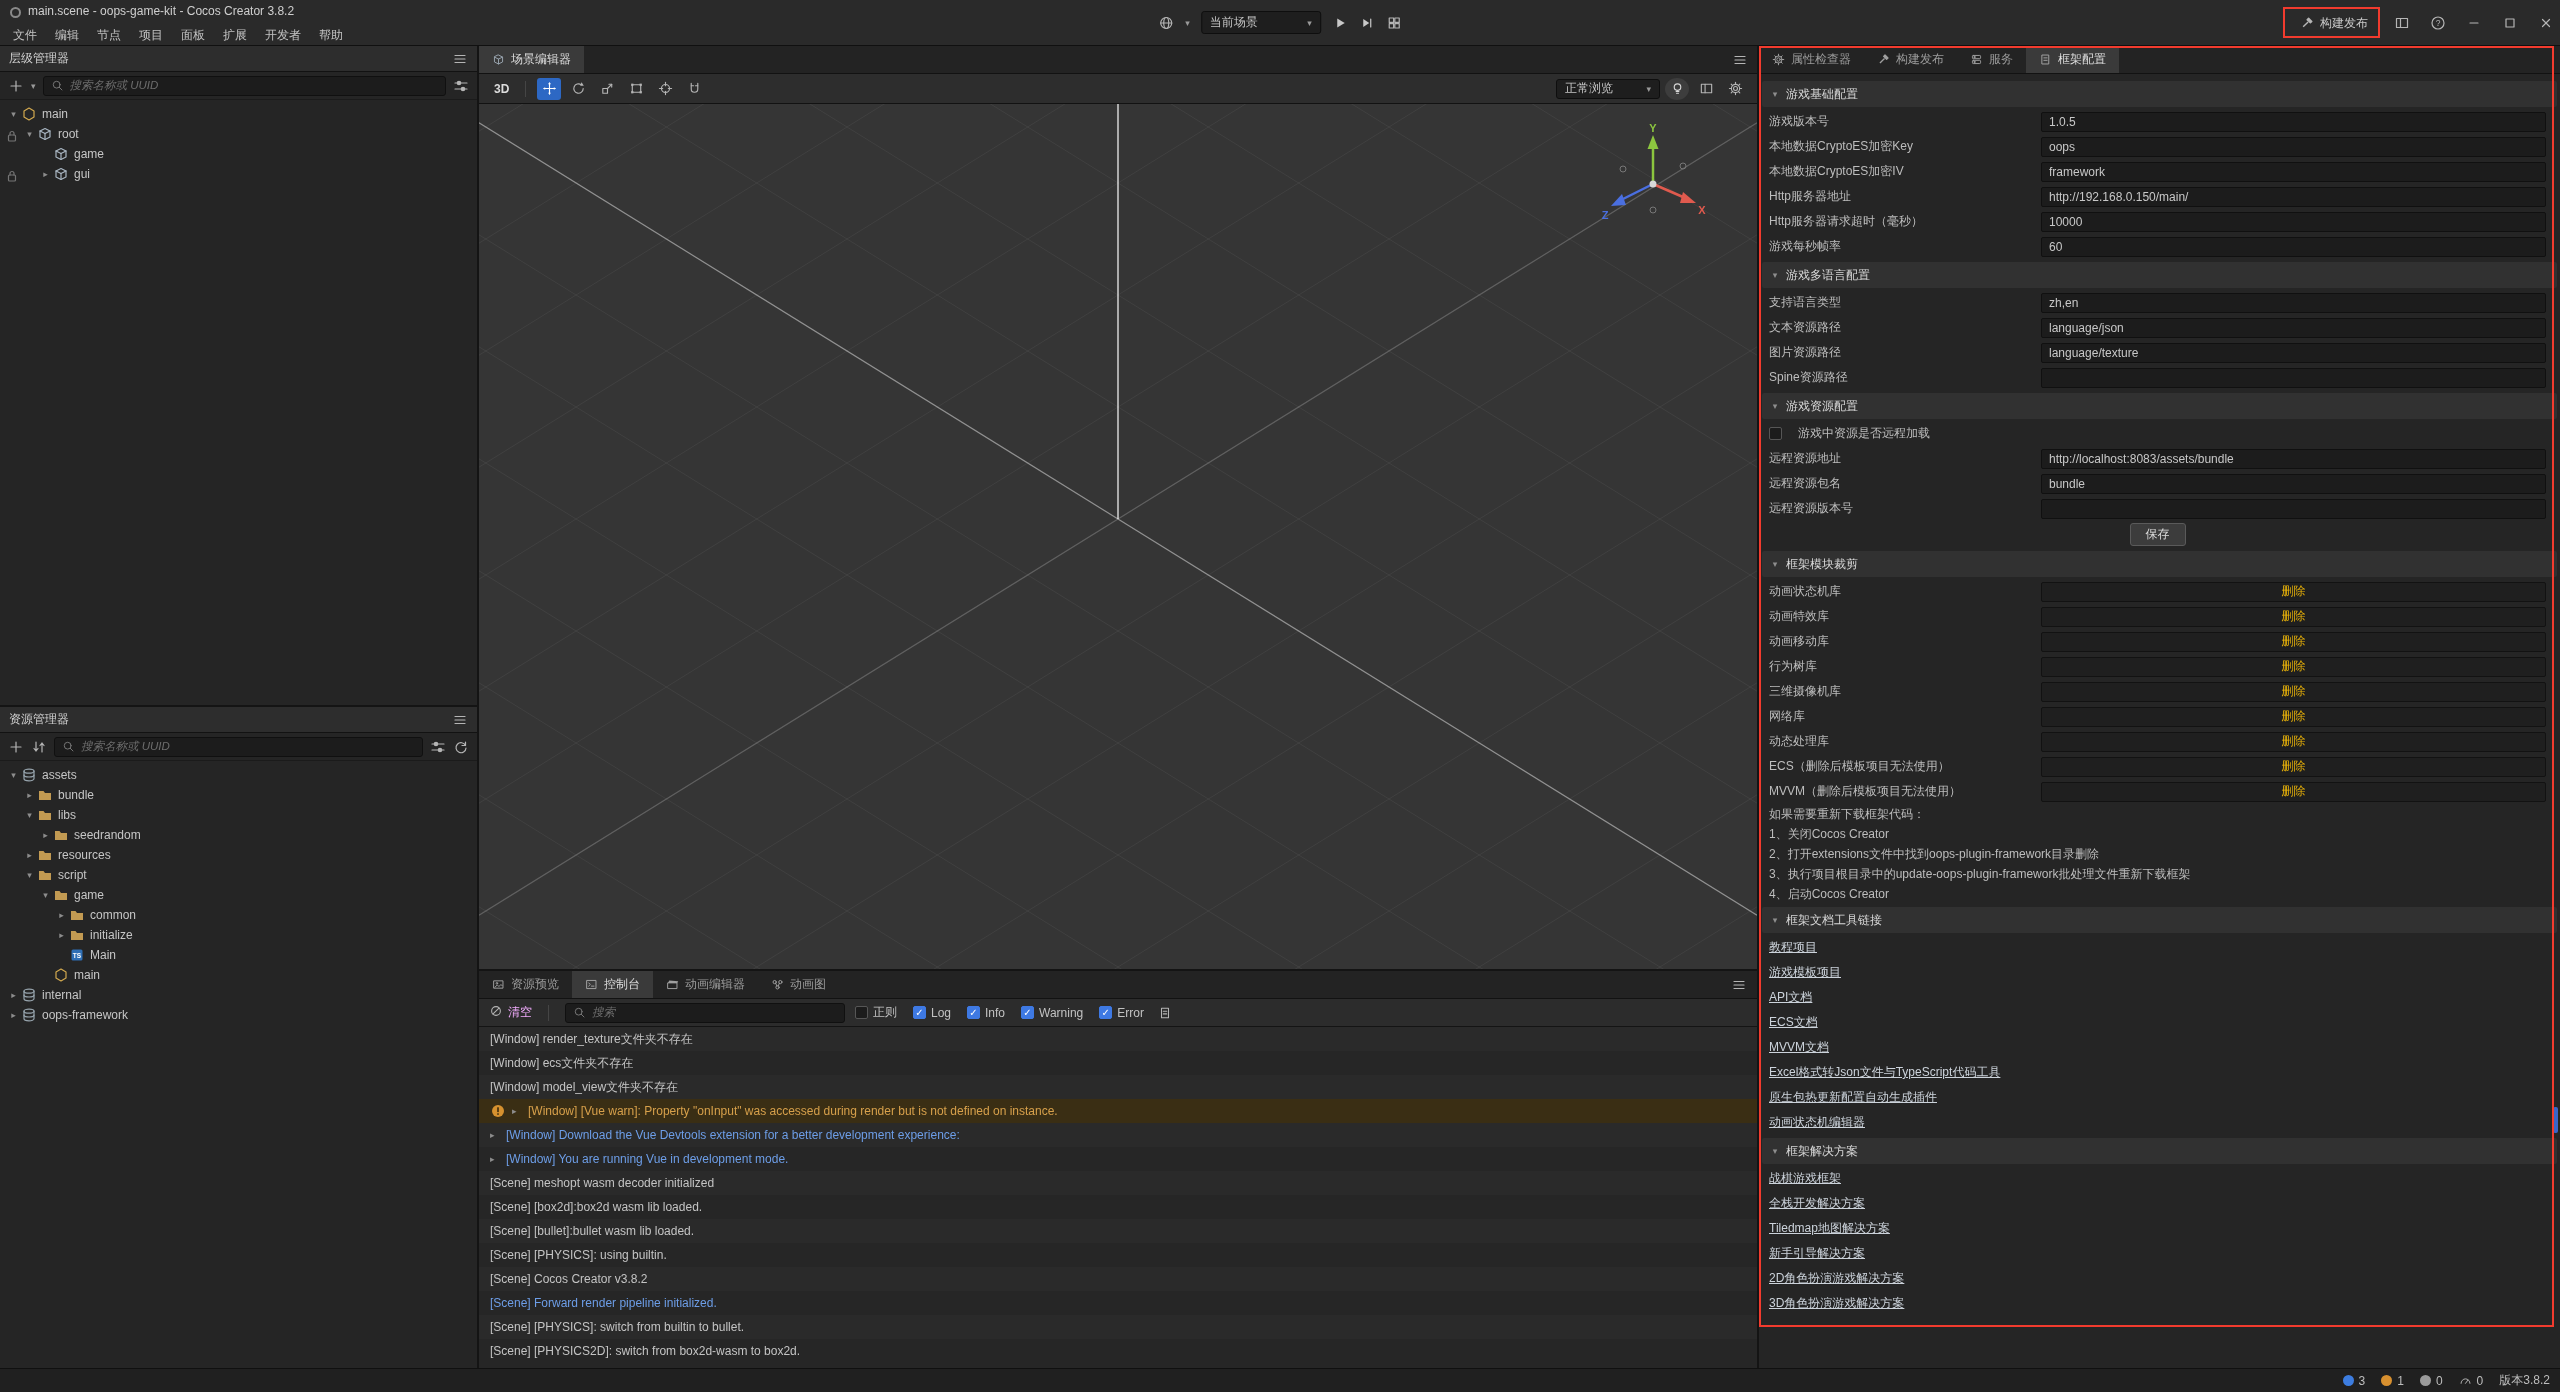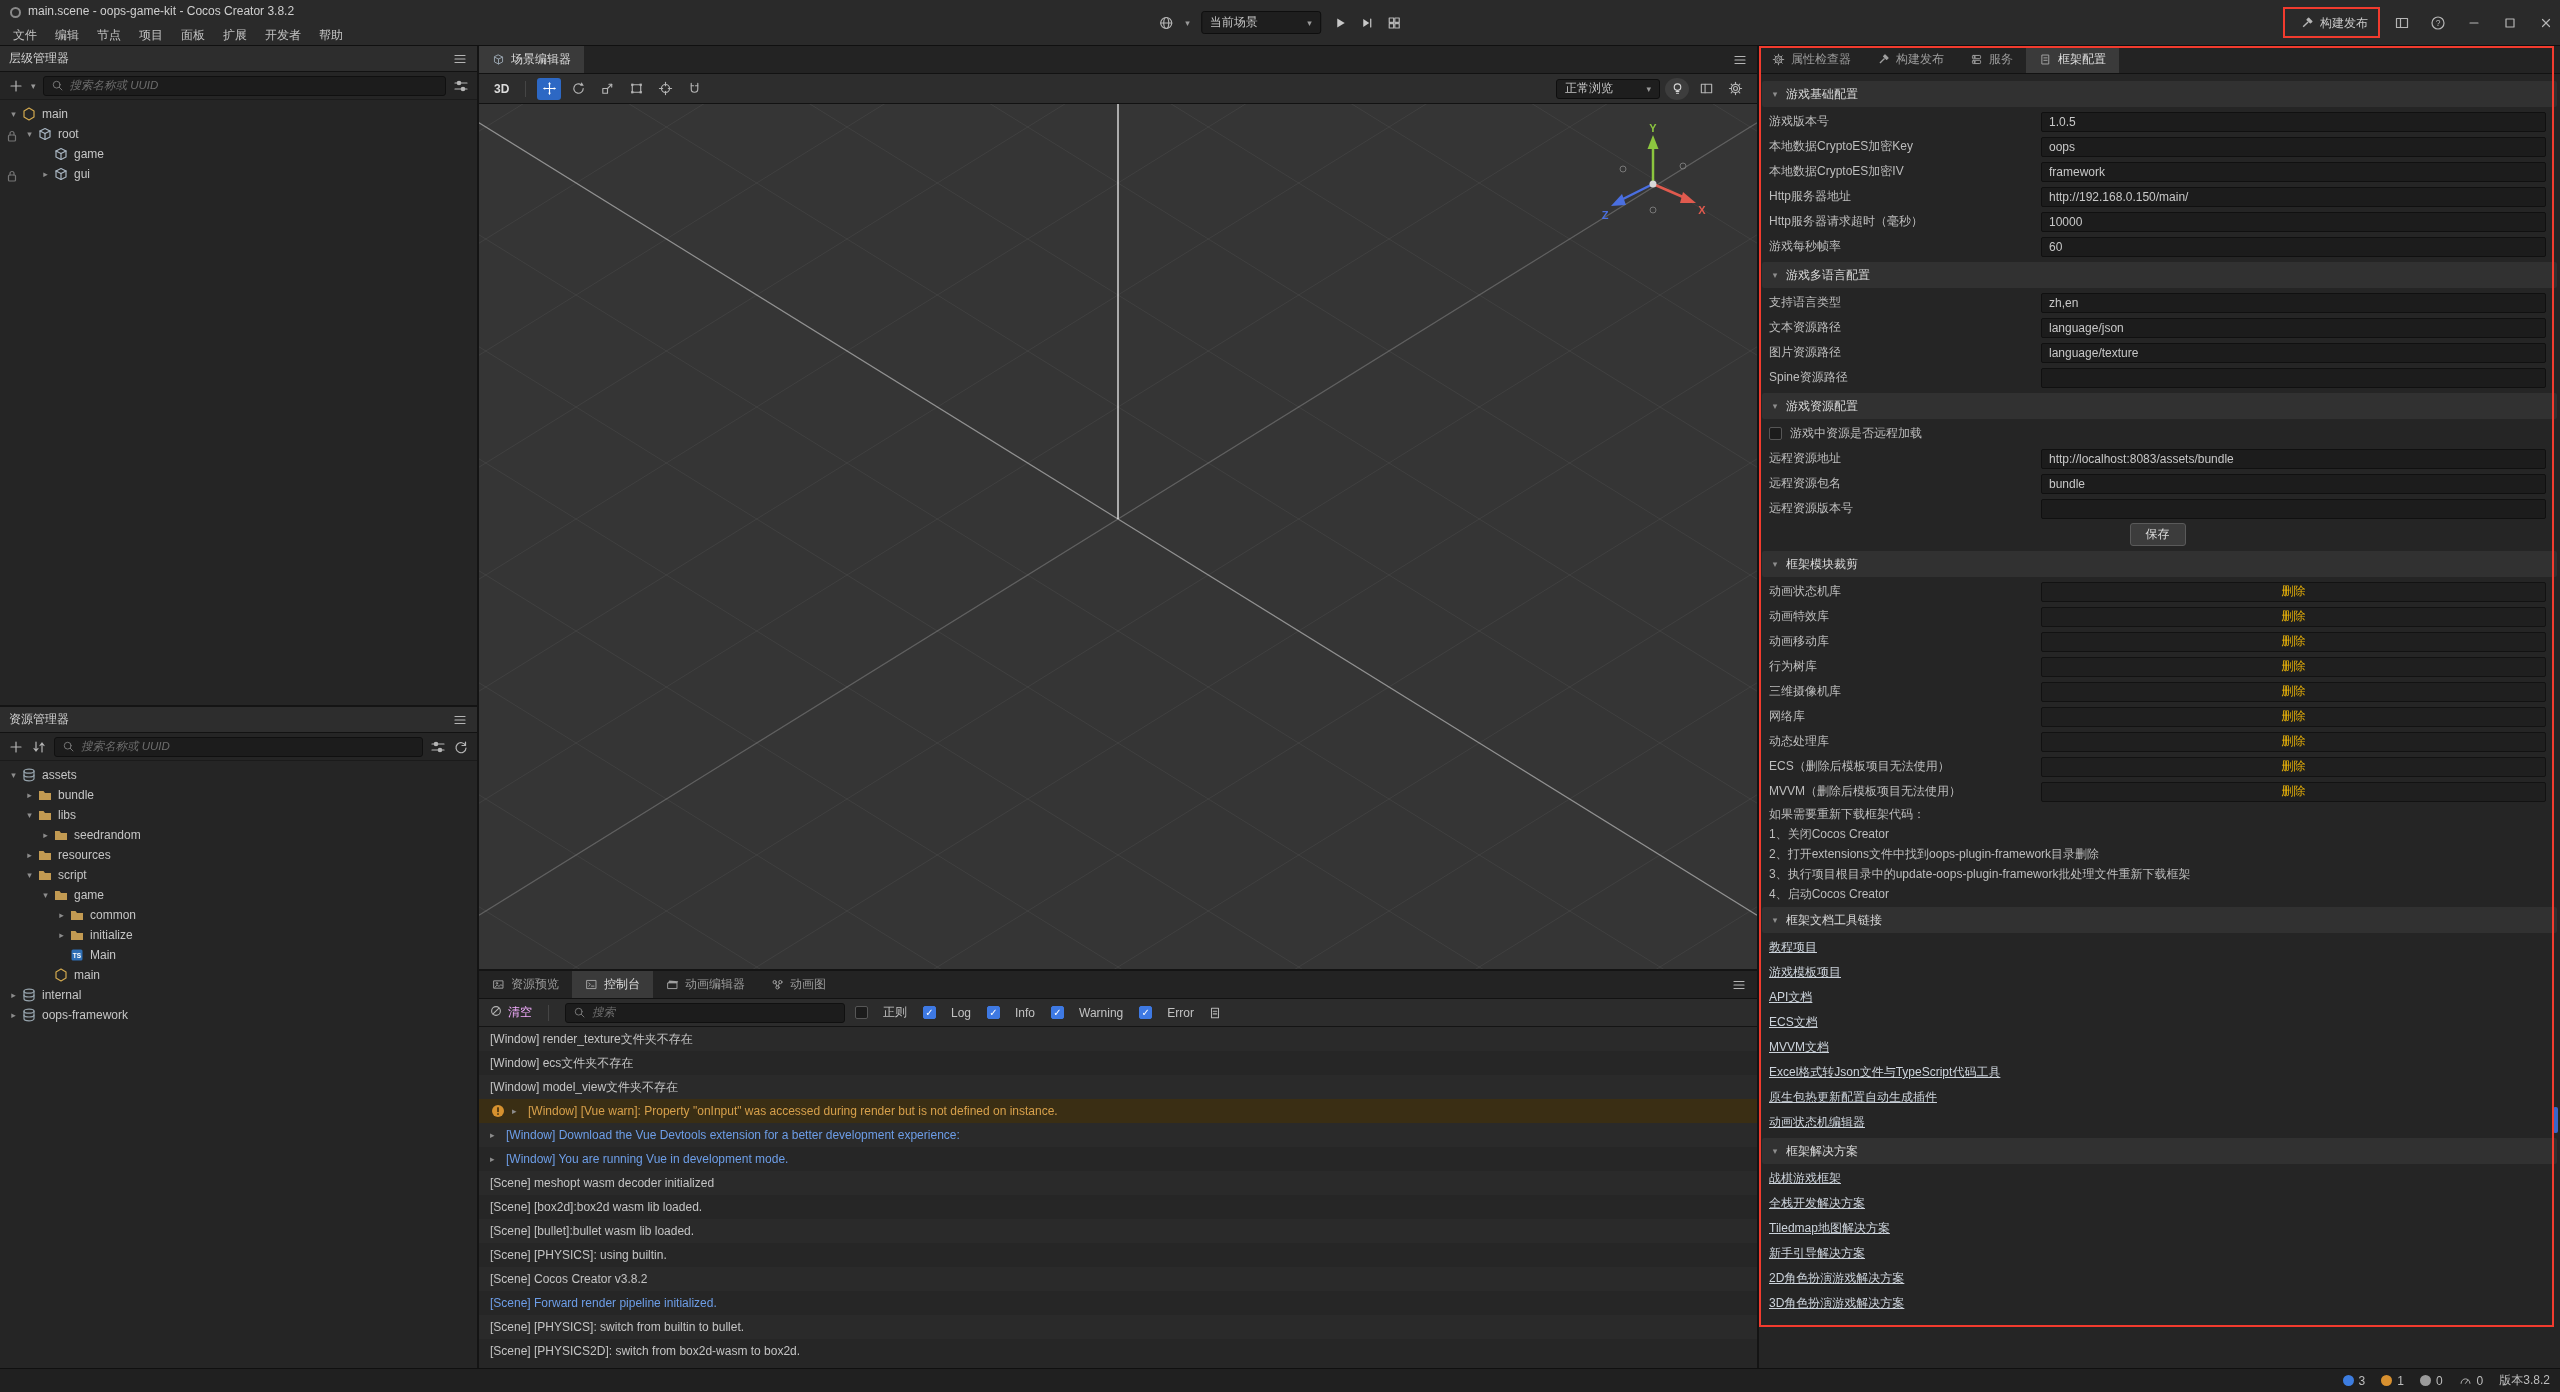--- a/index.html
+++ b/index.html
@@ -55,21 +55,21 @@
   #viewport{position:relative;width:1278px;height:865px;background:#353535;overflow:hidden}
   #grid-svg{position:absolute;left:0;top:0}
   #gizmo{position:absolute;right:44px;top:18px;width:120px;height:120px}
 
   
   #console{left:479px;top:971px;width:1278px;height:397px;background:#262626}
   .ctoolbar{height:28px;display:flex;align-items:center;gap:10px;padding:0 10px;background:#2c2c2c;border-bottom:1px solid #141414}
   .clearbtn{display:flex;gap:5px;color:#f0abfc}
   .csearch{width:280px;height:20px;display:flex;align-items:center;gap:6px;padding:0 7px;background:#1c1c1c;
            border:1px solid #101010;border-radius:3px}
-  .filter{display:flex;align-items:center;gap:15px;color:#c2c2c2;margin-right:4px}
+  .filter{display:flex;align-items:center;gap:5px;color:#c2c2c2;margin-right:4px}
   .cb{width:13px;height:13px;border:1px solid #565656;background:#1c1c1c;border-radius:2px;
       display:inline-flex;align-items:center;justify-content:center;font-size:10px;color:#fff;flex:none}
   .cb.on{background:#3e79e3;border-color:#3e79e3}
   .cb.on::after{content:"✓"}
   #log-list{height:341px;overflow:hidden}
   .log-row{height:24px;display:flex;align-items:center;gap:6px;padding:0 11px;font-size:12px;color:#c4c4c4;white-space:nowrap}
   .log-row.odd{background:#2a2a2a}
   .log-row.even{background:#262626}
   .log-row.log-warn{background:#3a2e14;color:#d7a04b}
   .log-text.log-info{color:#6d9ee8}
@@ -81,21 +81,21 @@
   #insp-rows{position:absolute;left:0;top:30px;width:801px;height:1292px;overflow:hidden;padding-top:2px}
   .isec{height:26px;margin:3px 3px 2px 3px;display:flex;align-items:center;gap:6px;padding:0 8px;
         background:#313131;border-radius:2px;color:#d8d8d8;font-size:12px}
   .isec .chev{width:10px}
   .irow{height:25px;display:flex;align-items:center;padding:0 14px 0 10px}
   .irow .lbl{width:272px;flex:none;font-size:12px;color:#bdbdbd;white-space:nowrap;overflow:hidden}
   .ival{flex:1;height:20px;display:flex;align-items:center;padding:0 7px;background:#1c1c1c;
         border:1px solid #101010;border-radius:2px;font-size:12px;color:#c8c8c8;white-space:nowrap;overflow:hidden}
   .delbtn{flex:1;height:20px;display:flex;align-items:center;justify-content:center;background:#1f1f1f;
           border:1px solid #121212;border-radius:2px;font-size:12px;color:#eab308}
-  .irow.chk{gap:8px}
+  .irow.chk{gap:16px}
   .irow.save{justify-content:center;height:27px}
   .savebtn{padding:2px 15px;background:#3c3c3c;border:1px solid #5a5a5a;border-radius:3px;font-size:12px;color:#dcdcdc}
   .itext{height:20px;display:flex;align-items:center;padding:0 10px;font-size:12px;color:#bdbdbd;white-space:nowrap;overflow:hidden}
   .ilink{height:25px;display:flex;align-items:center;padding:0 10px}
   .ilink span{font-size:12px;color:#ccd3db;text-decoration:underline;white-space:nowrap}
   #insp-thumb{position:absolute;right:2px;top:1061px;width:5px;height:26px;background:#3a66c8;border-radius:2px}
 
   
   #statusbar{position:absolute;left:0;top:1368px;width:2560px;height:24px;background:#202020;border-top:1px solid #101010;
              display:flex;align-items:center;justify-content:flex-end;gap:16px;padding:0 10px;font-size:12px;color:#bdbdbd}

